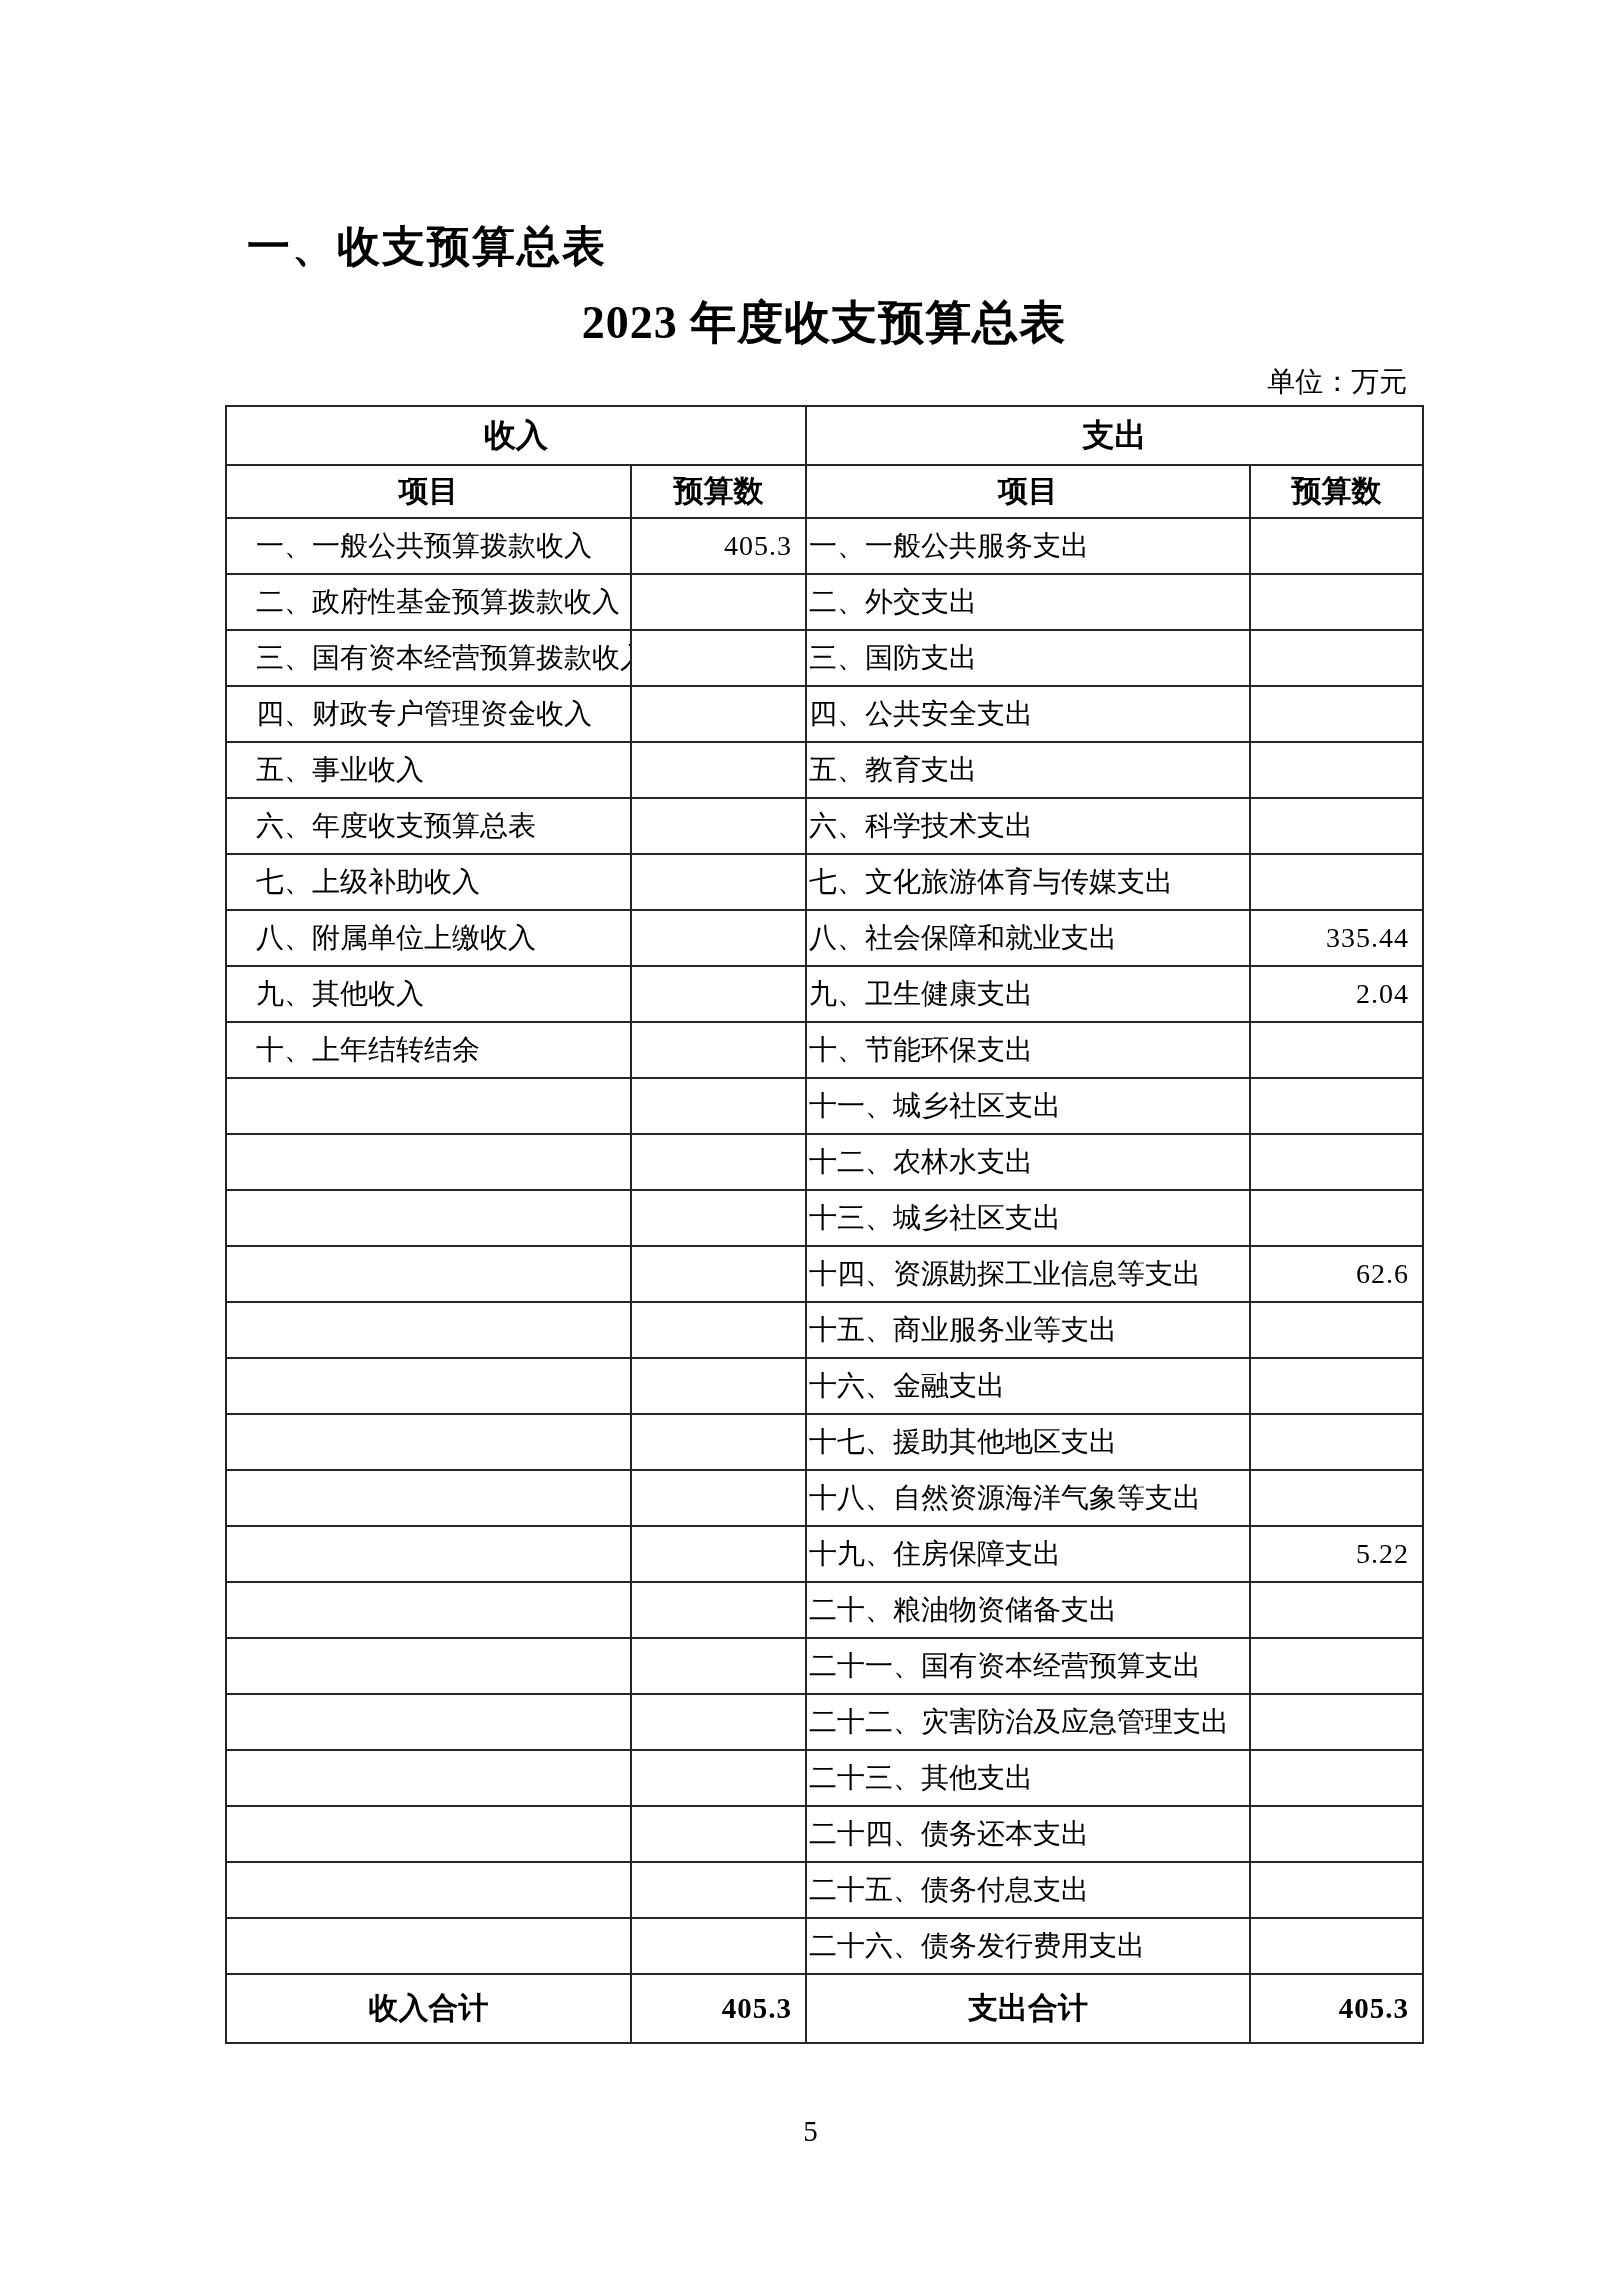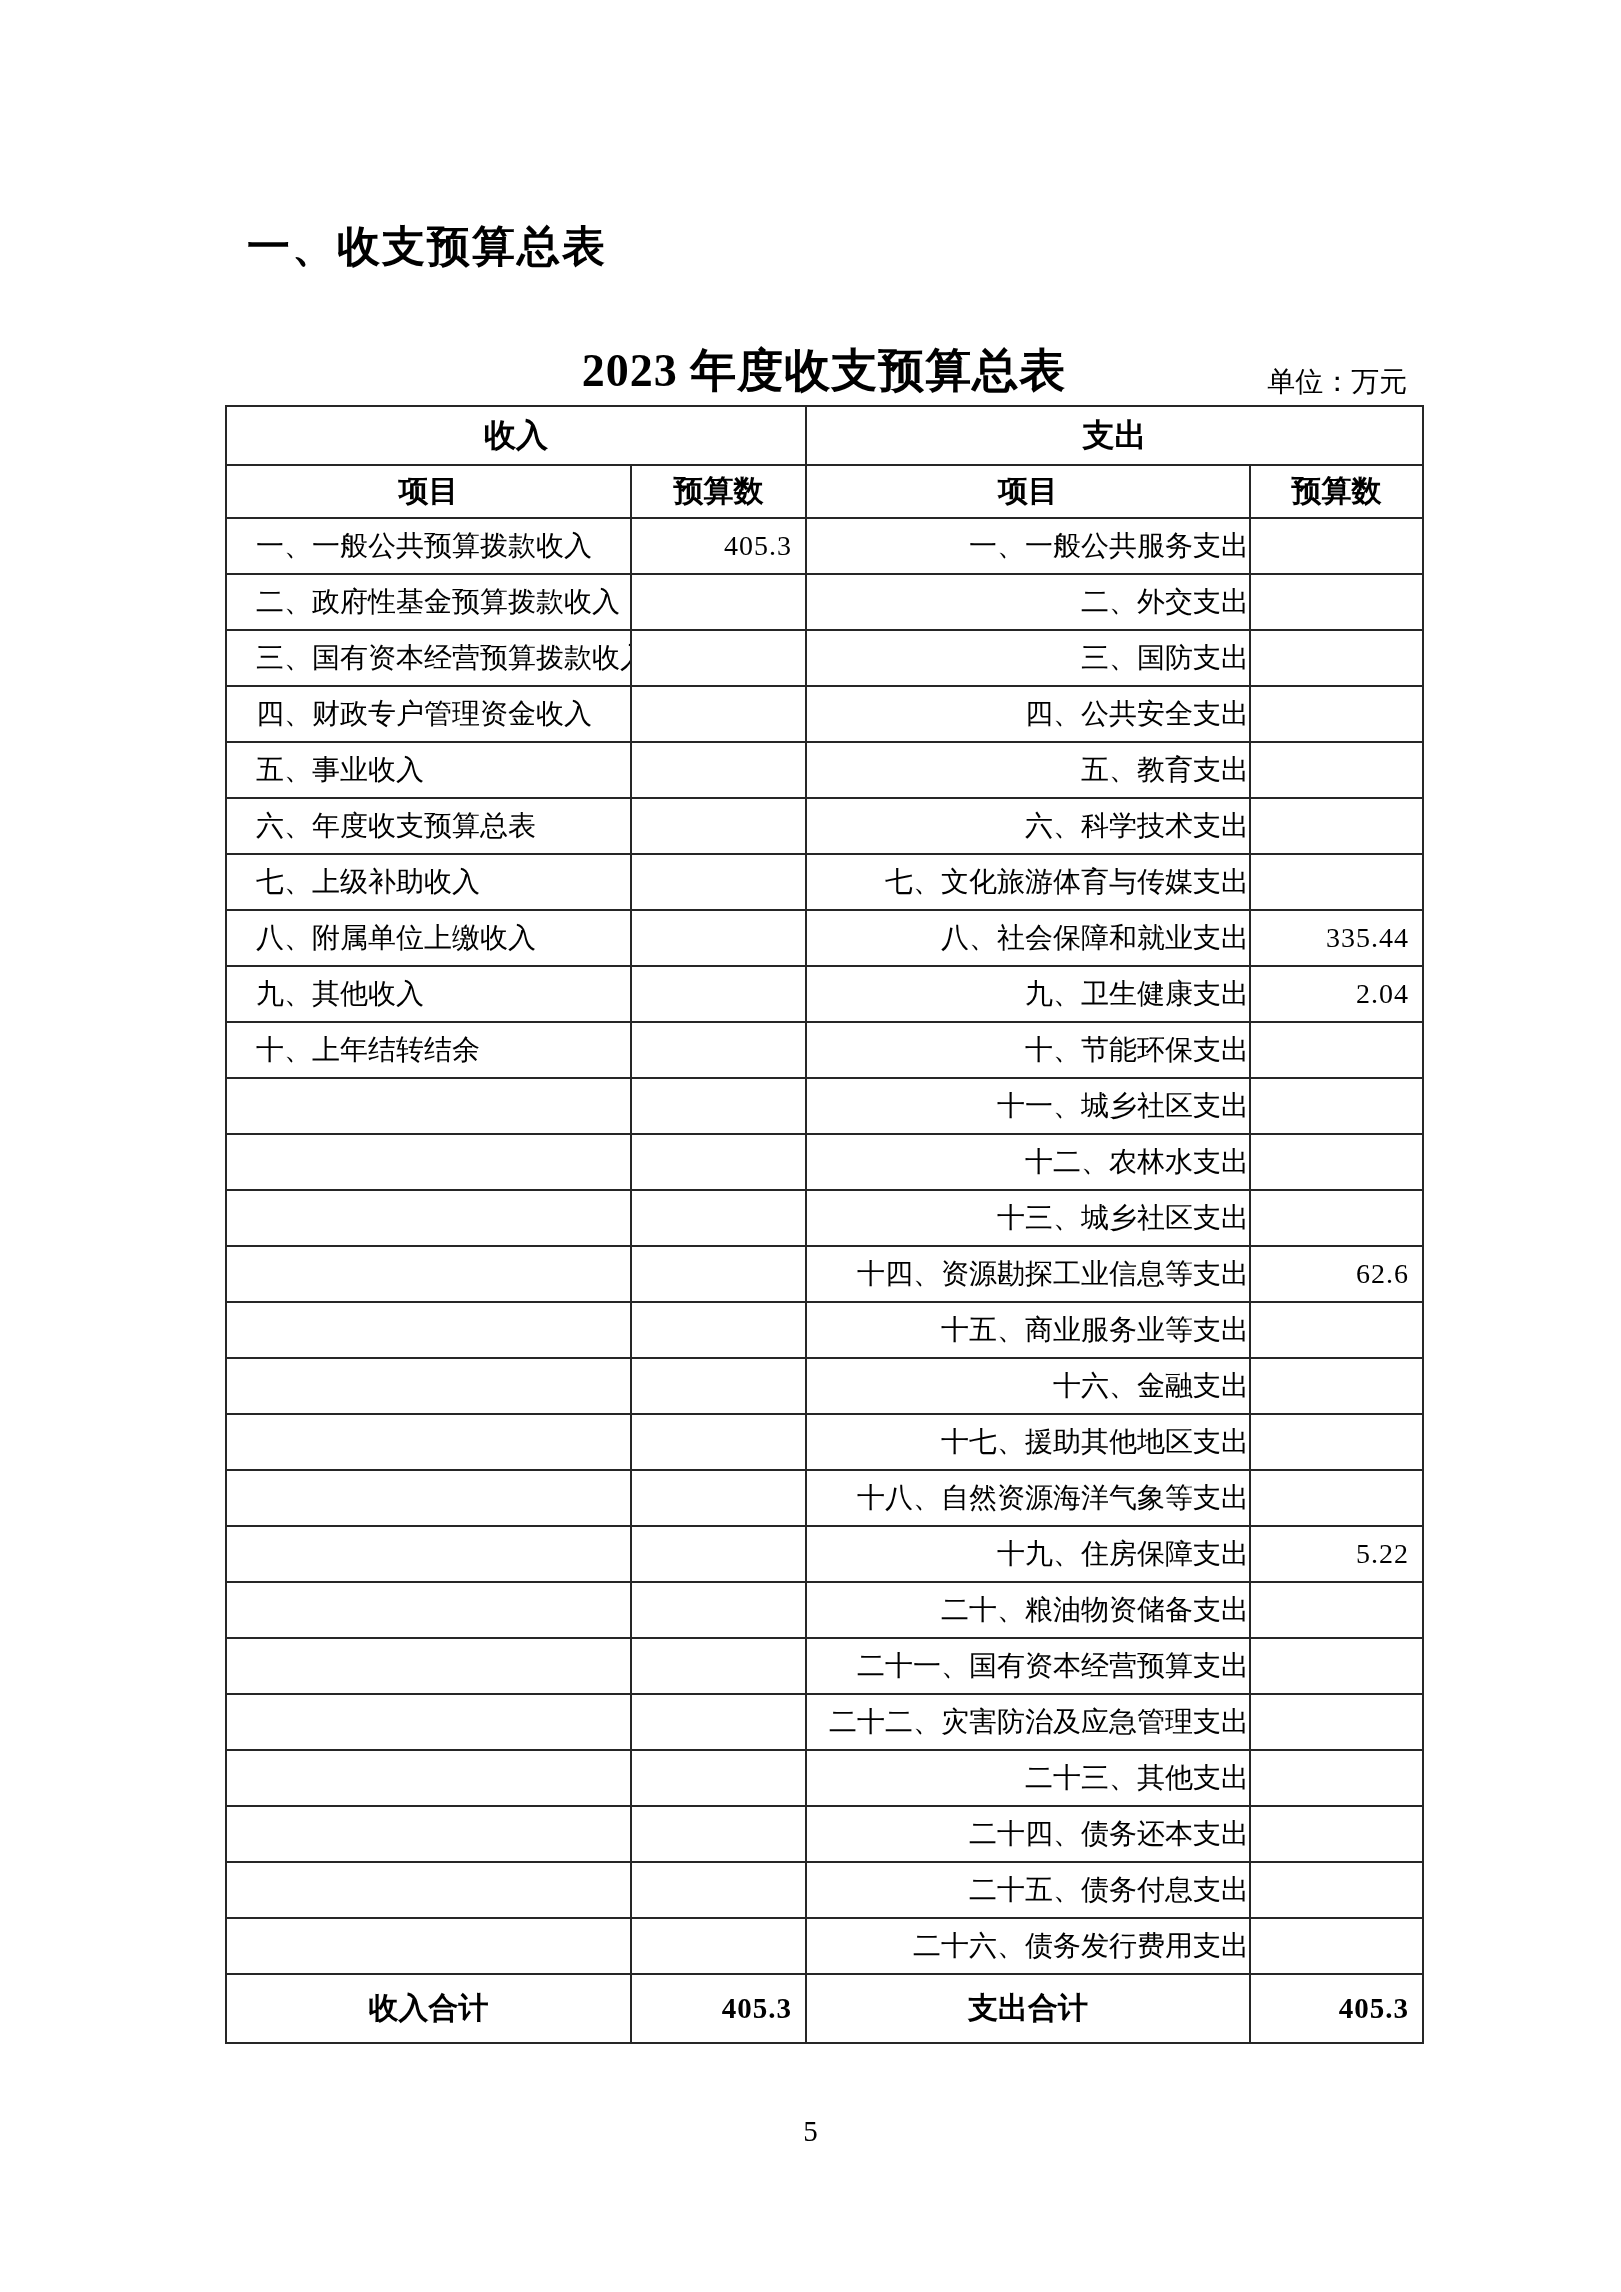--- a/index.html
+++ b/index.html
@@ -26,21 +26,20 @@
   }
   .table-title {
     position: absolute;
     left: 225px;
     width: 1198px;
     top: 292px;
     text-align: center;
     font-weight: 700;
     font-size: 46px;
     letter-spacing: 1px;
-    margin-top: 48px;
   }
   .unit-label {
     position: absolute;
     left: 225px;
     width: 1198px;
     top: 363px;
     text-align: right;
     padding-right: 15.7px;
     font-size: 28px;
   }
@@ -59,21 +58,21 @@
     overflow: hidden;
     white-space: nowrap;
   }
   thead tr.h1 { height: 59px; }
   thead tr.h2 { height: 53px; }
   thead th { font-weight: 700; text-align: center; }
   tr.h1 th { font-size: 32px; }
   tr.h2 th { font-size: 30px; border-bottom-width: 2.9px; }
   tbody tr { height: 56px; }
   td.item { text-align: left; padding-left: 29px; }
-  td.item.exp { padding-left: 2px; text-align: right; }
+  td.item.exp { padding-left: 2px; }
   td.val { text-align: right; padding-right: 13px; letter-spacing: 1px; }
   tfoot tr { height: 55px; }
   tfoot td { font-weight: 700; font-size: 30px; }
   tfoot td.total-label { text-align: center; padding: 13px; }
   tfoot td.val { font-size: 29px; }
   .page-number {
     position: absolute;
     left: 0;
     width: 100%;
     top: 2115px;

